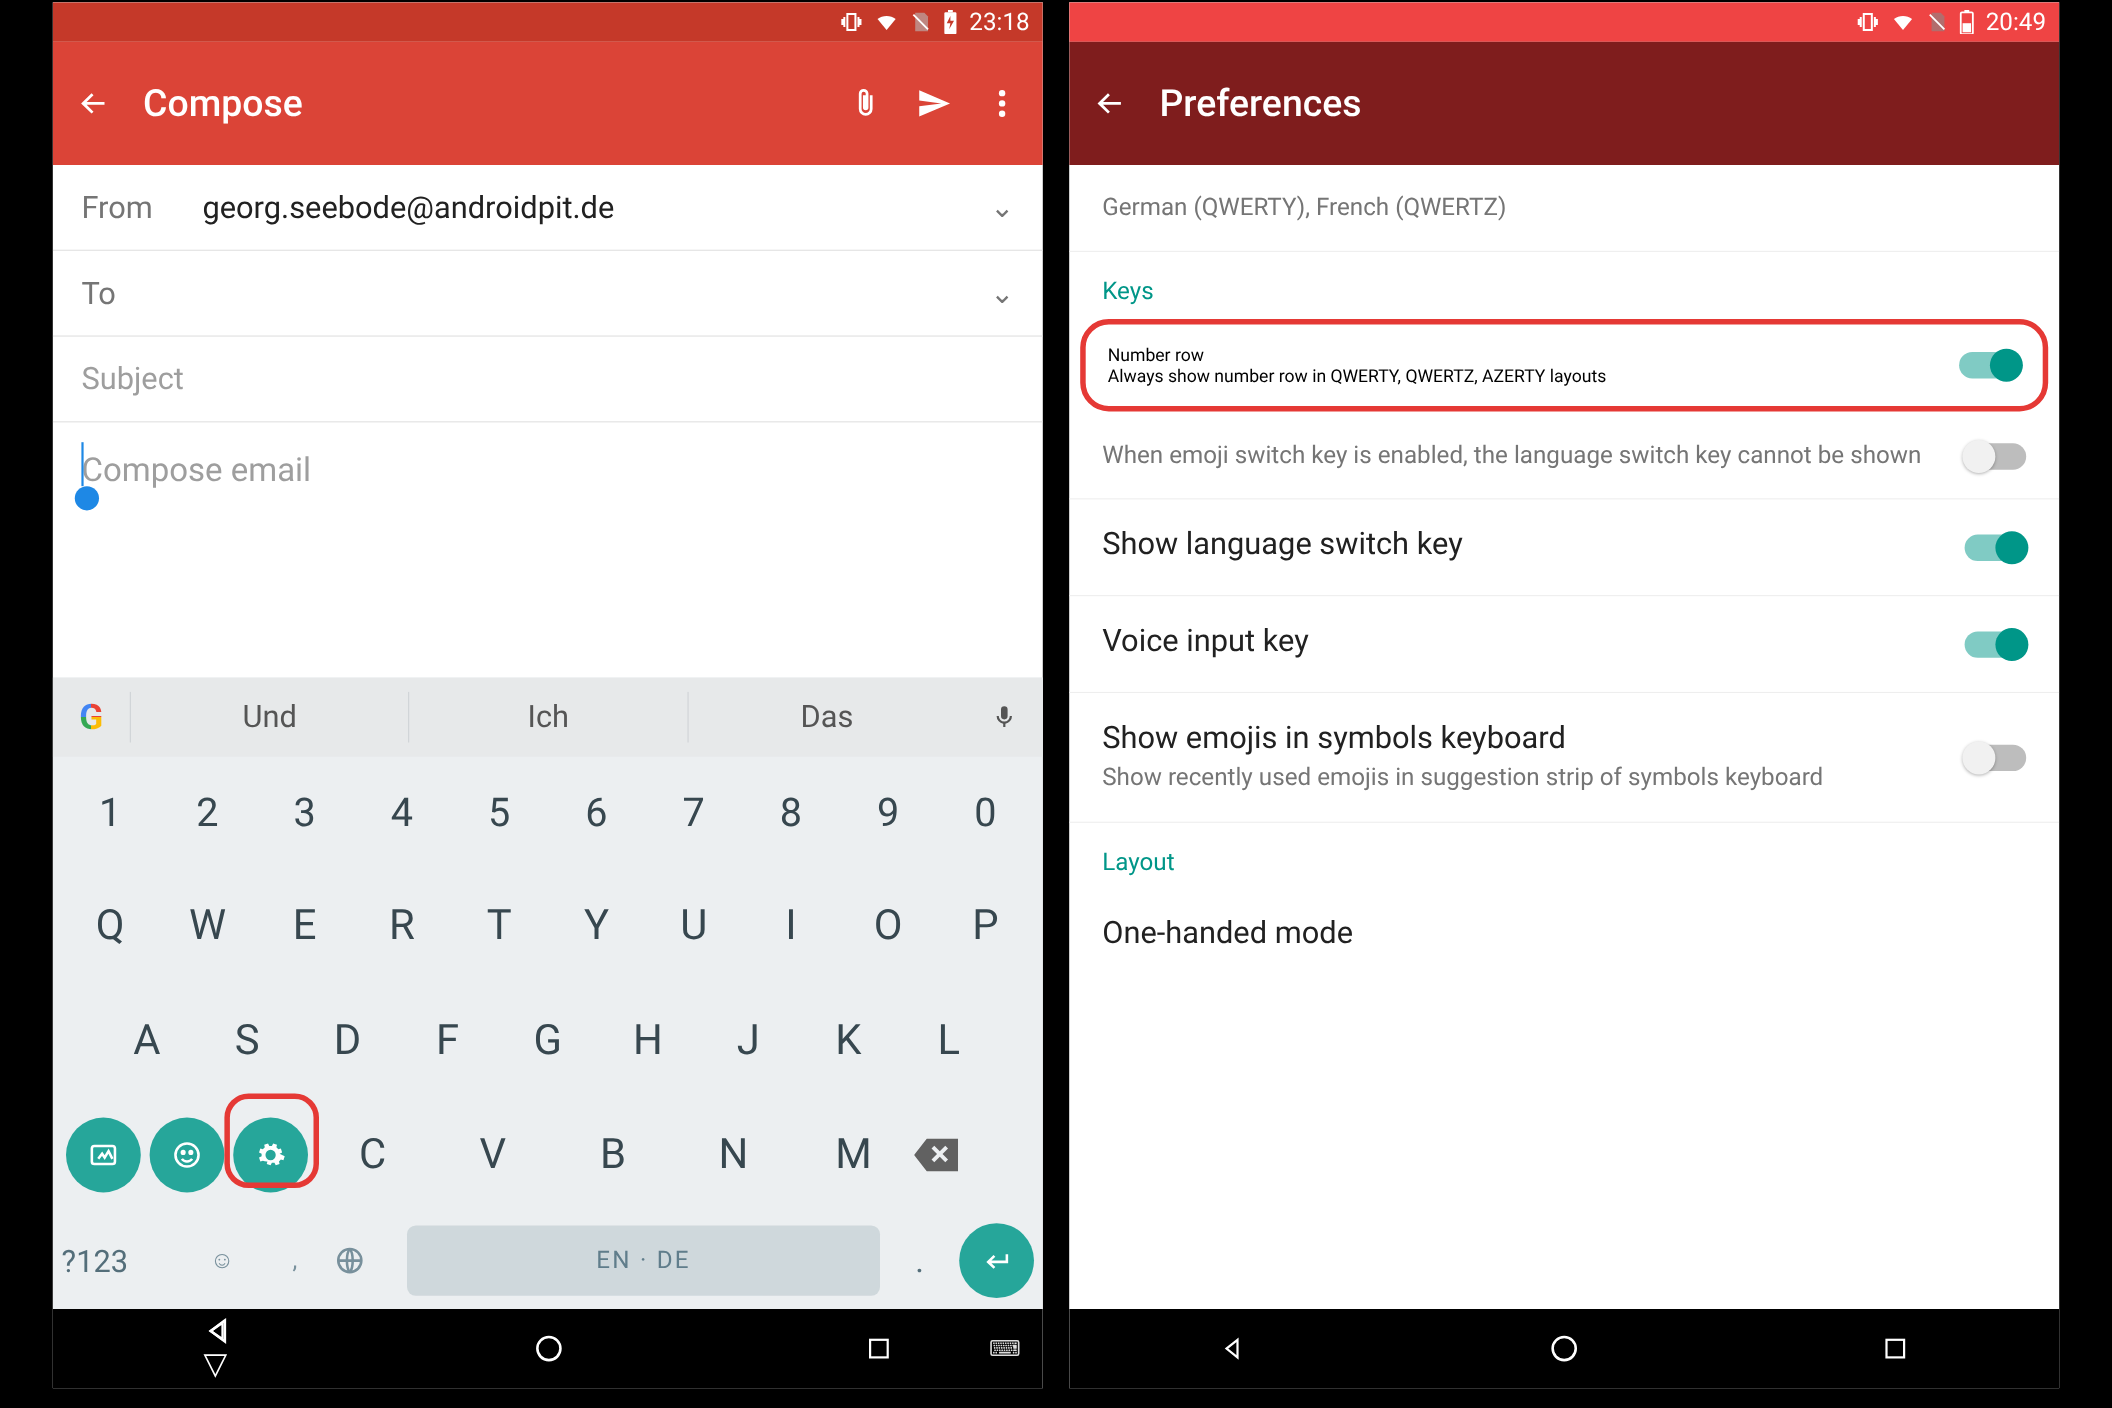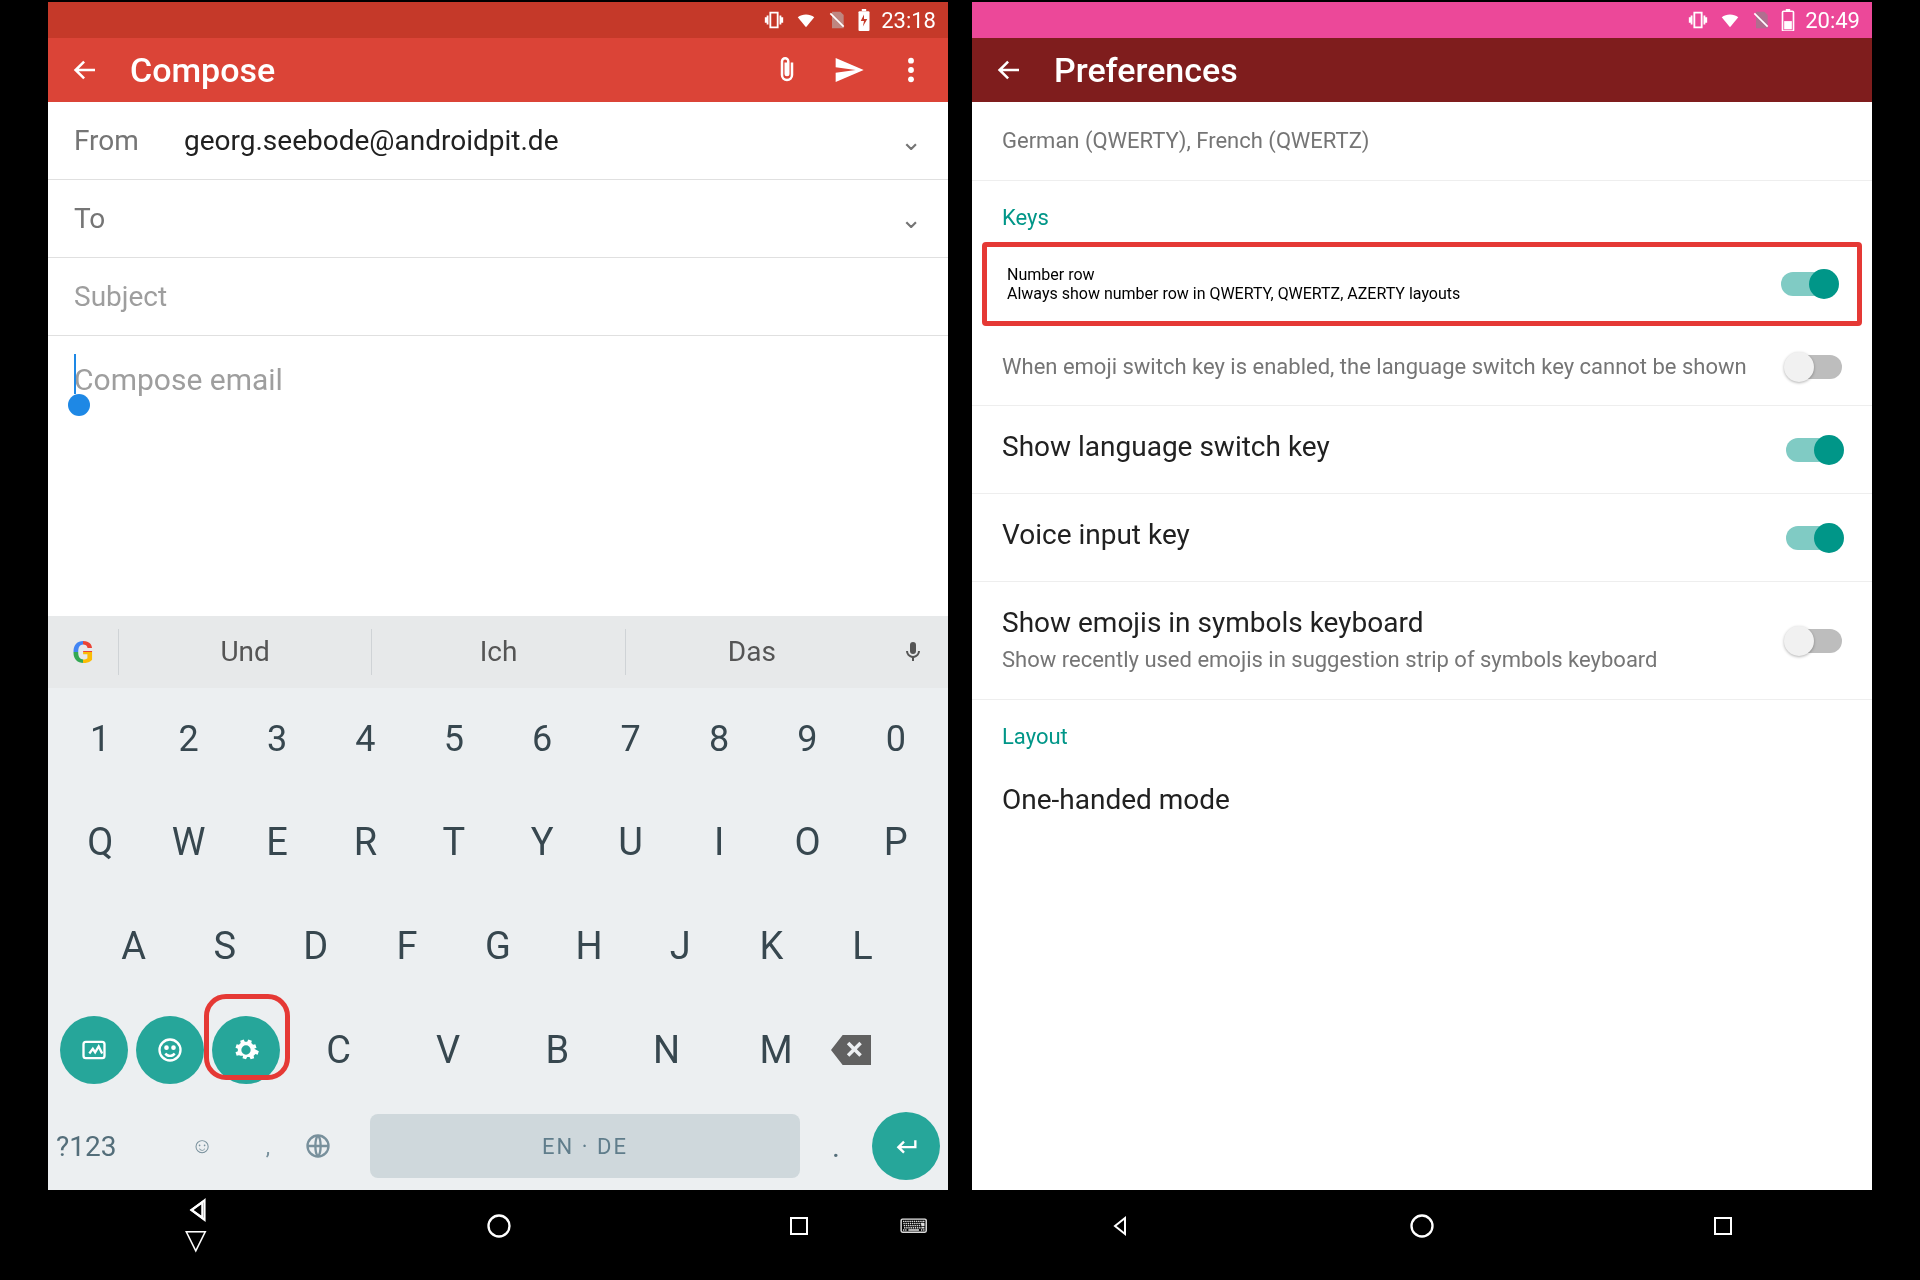--- a/index.html
+++ b/index.html
@@ -2,24 +2,24 @@
 <html><head>
 <meta charset="utf-8">
 <style>
   *{box-sizing:border-box;margin:0;padding:0;font-family:Roboto,Arial,sans-serif}
   body{background:#000;width:1920px;height:1280px;display:flex;justify-content:center;align-items:flex-start}
   .wrap{display:flex;gap:24px;padding-top:2px}
   .phone{width:900px;height:1260px;background:#fff;position:relative;overflow:hidden}
   
   .status{height:36px;display:flex;align-items:center;justify-content:flex-end;gap:10px;padding:0 12px;color:#fff;font-size:22px}
   .status.red{background:#c53929}
-  .status.dark{background:#ec4899}
+  .status.dark{background:#ef4444}
   .stat-ico{display:inline-flex;align-items:center}
   
-  .appbar{height:64px;display:flex;align-items:center;color:#fff;padding:0 20px;gap:28px}
+  .appbar{height:112px;display:flex;align-items:center;color:#fff;padding:0 20px;gap:28px}
   .appbar.red{background:#db4437}
   .appbar.dark{background:#7f1d1d}
   .appbar .title{font-size:34px;font-weight:500;flex:1}
   .appbar .ico{width:34px;height:34px;display:flex;align-items:center;justify-content:center}
   
   .field{display:flex;align-items:center;padding:22px 26px;font-size:28px;color:#212121;border-bottom:1px solid #e0e0e0}
   .field .lab{color:#757575;width:110px}
   .field .val{flex:1;color:#212121}
   .field .placeholder{color:#9e9e9e}
   .field .chev{color:#757575;font-size:26px}
@@ -53,21 +53,21 @@
   .pref-item{padding:24px 30px;border-bottom:1px solid #eee}
   .pref-item .p-title{font-size:28px;color:#212121;margin-bottom:6px}
   .pref-item .p-sub{font-size:22px;color:#757575;line-height:1.35}
   .pref-section{padding:24px 30px 10px;font-size:22px;color:#009688;font-weight:400}
   .pref-row{display:flex;align-items:center}
   .pref-row .txt{flex:1}
   .toggle{width:56px;height:24px;border-radius:12px;position:relative}
   .toggle .knob{position:absolute;width:30px;height:30px;border-radius:50%;top:-3px}
   .toggle.on{background:#80cbc4}.toggle.on .knob{right:-2px;background:#009688}
   .toggle.off{background:#bdbdbd}.toggle.off .knob{left:-2px;background:#f1f1f1;box-shadow:0 1px 3px rgba(0,0,0,.3)}
-  .pref-highlight{border:5px solid #e53935;border-radius:4px;margin:2px 10px;padding:18px 20px}
+  .pref-highlight{border:5px solid #e53935;border-radius:26px;margin:2px 10px;padding:18px 20px}
   
   .google-g{font-weight:700;font-size:32px;background:conic-gradient(#ea4335 0 25%,#fbbc05 0 50%,#34a853 0 75%,#4285f4 0);-webkit-background-clip:text;color:transparent}
   svg{display:block}
 </style>
 </head>
 <body>
 
 <div class="wrap">
 
 <div class="phone">

